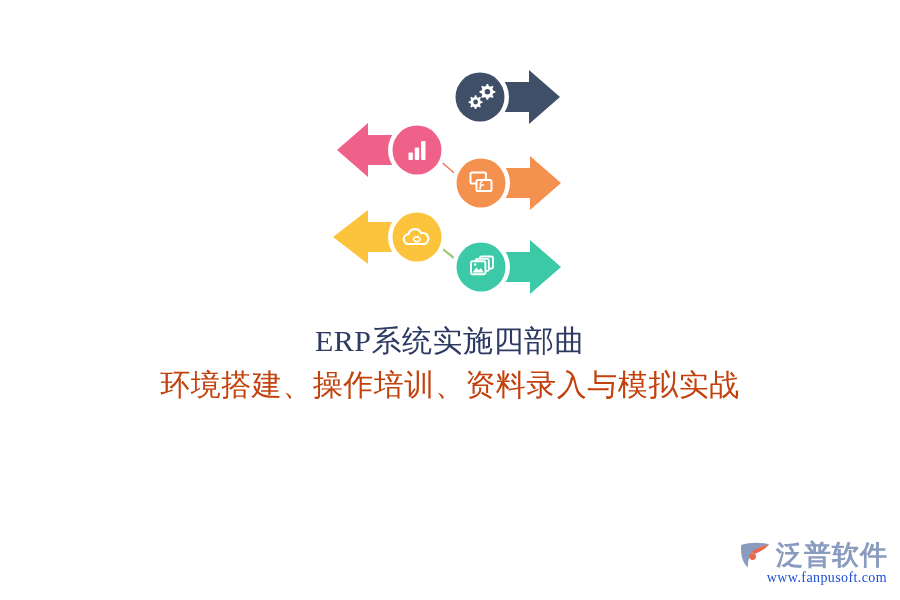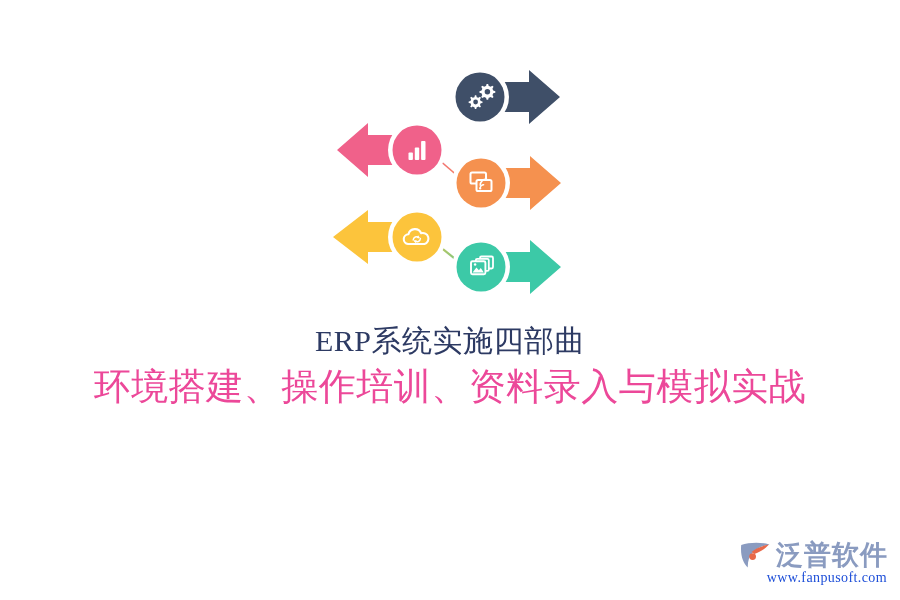--- a/index.html
+++ b/index.html
@@ -44,24 +44,24 @@
   }
   .title-line-1 {
     font-family: "Liberation Serif", "DejaVu Serif", serif;
     font-size: 30px;
     line-height: 46px;
     color: #2d3a63;
     letter-spacing: 0.5px;
     white-space: nowrap;
   }
   .title-line-2 {
-    font-family: Liberation Sans, sans-serif;
-    font-size: 37px;
+    font-family: Liberation Mono, monospace;
+    font-size: 30px;
     line-height: 46px;
-    color: #ec4899;
+    color: #c2410c;
     letter-spacing: 0.5px;
     white-space: nowrap;
   }
 
   
   #logo {
     position: absolute;
     right: 12px;
     bottom: 14px;
     display: flex;

